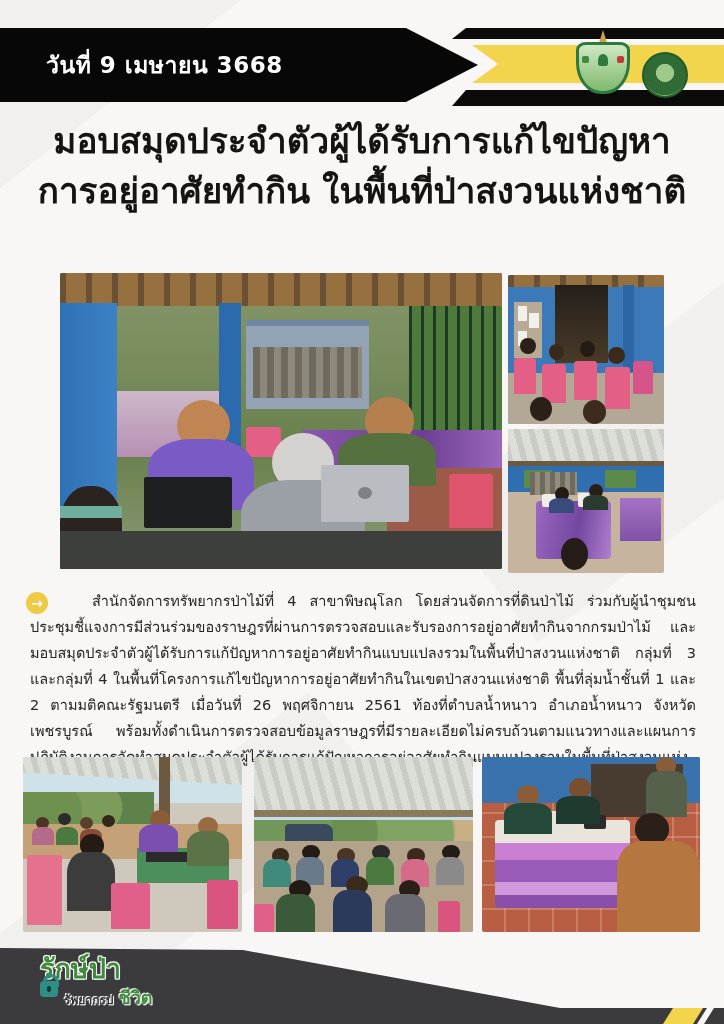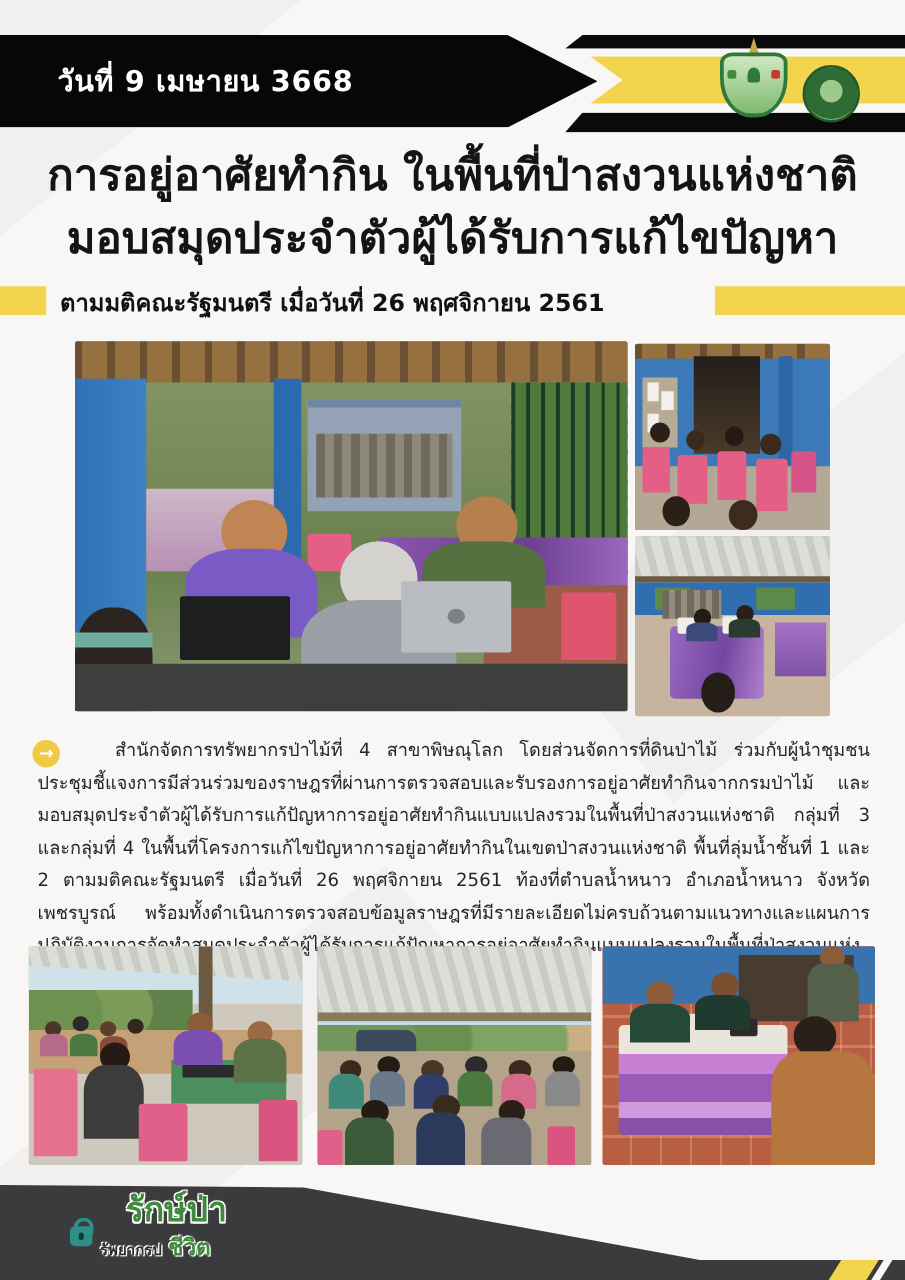--- a/index.html
+++ b/index.html
@@ -50,21 +50,21 @@
     background:#f0c945;color:#fff;font-size:14px;line-height:22px;text-align:center;font-weight:bold;}
   
   #footer{position:absolute;left:0;top:945px;width:724px;height:79px;}
   #footerDark{position:absolute;inset:0;background:#3b3a3c;
     clip-path:polygon(0 3px,243px 5px,560px 63px,724px 63px,724px 79px,0 79px);}
   #footerBox{position:absolute;left:235px;top:13px;width:346px;height:45px;background:#f5dc52;
     border-radius:16px 42px 42px 4px;display:flex;align-items:center;justify-content:center;}
   #footerBox span{font-size:12px;font-weight:700;color:#151515;padding:0 14px;text-align:center;}
   .slash{position:absolute;top:63px;height:16px;transform:skewX(-32deg);}
   
-  #logo{position:absolute;left:56px;top:10px;width:170px;height:60px;color:#fff;text-align:center;}
+  #logo{position:absolute;left:40px;top:10px;width:170px;height:60px;color:#fff;}
   .logo-big{font-weight:800;font-size:27px;line-height:27px;color:#3f8a3c;
     text-shadow:0 0 2px #fff,1px 1px 0 #fff,-1px -1px 0 #fff,1px -1px 0 #fff,-1px 1px 0 #fff;}
   .logo-mid{font-weight:700;font-size:12px;color:#2c2c2c;
     text-shadow:0 0 2px #fff,1px 1px 0 #fff,-1px -1px 0 #fff;}
   .logo-chee{font-weight:800;font-size:18px;color:#3f8a3c;
     text-shadow:0 0 2px #fff,1px 1px 0 #fff,-1px -1px 0 #fff;}
   .logo-tag{font-weight:700;font-size:7px;letter-spacing:.5px;color:#6cbf5a;
     text-shadow:0 0 1px #123;margin-top:32px;}
   .lock{position:absolute;left:0;top:26px;width:18px;height:16px;background:#2e8f86;border-radius:4px;}
   .lock:before{content:"";position:absolute;left:3px;top:-7px;width:10px;height:10px;
@@ -94,29 +94,24 @@
       <div class="shield"></div>
       <div class="tree"></div>
       <div class="dot" style="left:6px;top:26px;background:#3f8a3c;"></div>
       <div class="dot" style="right:6px;top:26px;"></div>
     </div>
 
     <div class="seal" style="left:642px;top:52px;width:46px;height:46px;"></div>
   </div>
 
   <div id="titleBlock">
+    <div class="t">มอบสมุดประจำตัวผู้ได้รับการแก้ไขปัญหา</div>
     <div class="t">การอยู่อาศัยทำกิน ในพื้นที่ป่าสงวนแห่งชาติ</div>
-    <div class="t">มอบสมุดประจำตัวผู้ได้รับการแก้ไขปัญหา</div>
-  </div>
-
-  <div id="subtitleRow">
-    <div class="ybar" style="left:0;width:37px;"></div>
-    <span id="subtitleText">ตามมติคณะรัฐมนตรี เมื่อวันที่ 26 พฤศจิกายน 2561</span>
-    <div class="ybar" style="left:572px;right:0;"></div>
-  </div>
+  </div>
+
 
   <div class="photo" style="left:60px;top:273px;width:442px;height:296px;">
     <div style="inset:0;background:linear-gradient(#87986b,#69804e 60%,#8b9a74);"></div>
     <div class="roofline" style="left:0;top:0;width:100%;height:11%;"></div>
     <div style="left:0;top:10%;width:13%;height:90%;background:linear-gradient(90deg,#2f72b5,#3c82c4);"></div>
     <div style="left:36%;top:10%;width:5%;height:58%;background:#2a6aad;"></div>
     <div class="grid-win" style="right:0;top:11%;width:21%;height:52%;"></div>
     <div style="left:42%;top:16%;width:28%;height:30%;background:#93a2b4;box-shadow:inset 0 6px 0 #6f86a0;">
       <div style="left:6%;top:30%;width:88%;height:58%;background:repeating-linear-gradient(90deg,#70695d 0 7px,#8d887c 7px 14px);"></div>
     </div>

